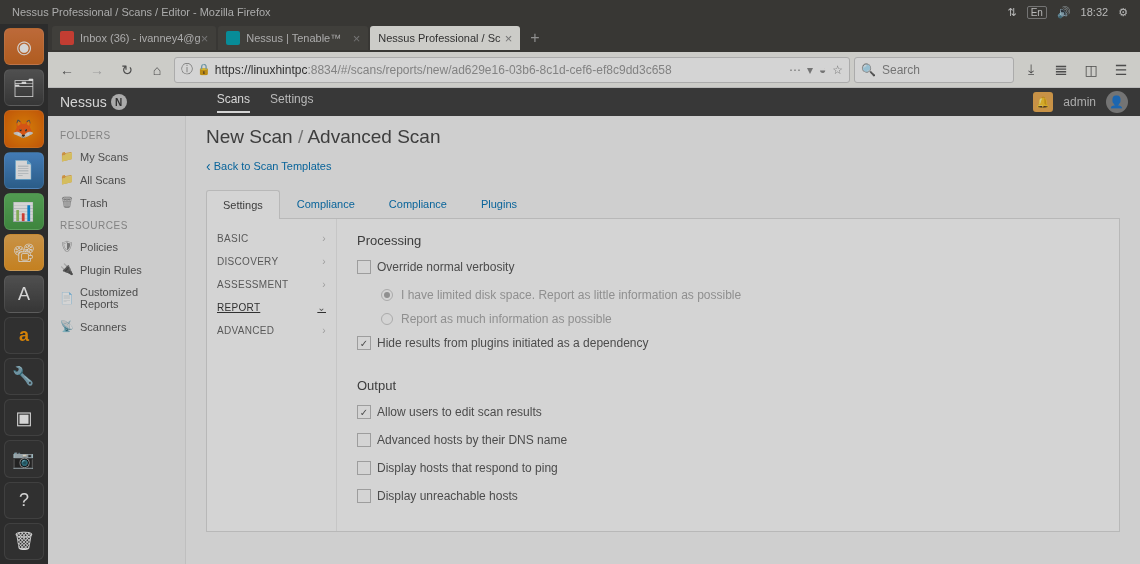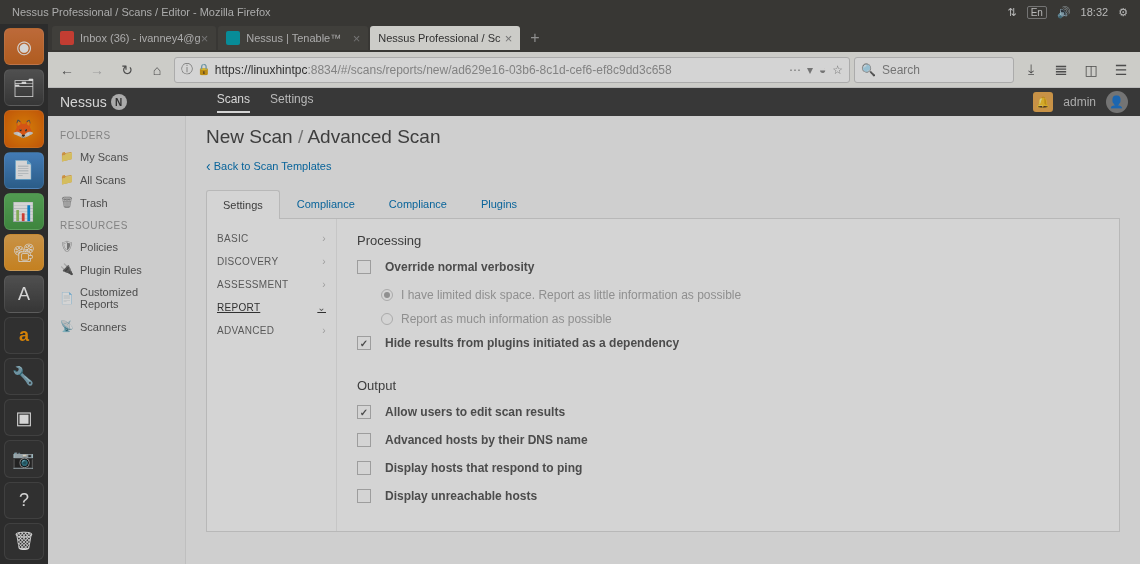--- a/index.html
+++ b/index.html
@@ -80,21 +80,21 @@
 
 .n-content { display: flex; border: 1px solid #ddd; border-top: none; background: #fff; }
 .n-cat { width: 130px; border-right: 1px solid #eee; padding: 8px 0; }
 .n-cat-item { padding: 6px 10px; font-size: 10px; text-transform: uppercase; color: #666; display: flex; justify-content: space-between; cursor: pointer; letter-spacing: 0.3px; }
 .n-cat-item .ar { color: #bbb; font-size: 10px; }
 .n-cat-item.active { color: #333; text-decoration: underline; }
 .n-cat-item.active .ar { color: #666; }
 
 .n-form { flex: 1; padding: 14px 20px; font-size: 12px; color: #555; }
 .n-section-h { font-size: 13px; font-weight: 500; color: #444; margin-bottom: 12px; }
-.n-check-row { display: flex; align-items: flex-end; gap: 14px; margin-bottom: 14px; font-weight: bold; }
+.n-check-row { display: flex; align-items: flex-end; gap: 6px; margin-bottom: 14px; }
 .n-checkbox { width: 14px; height: 14px; border: 1px solid #bbb; background: #fff; display: inline-flex; align-items: center; justify-content: center; font-size: 10px; color: #555; cursor: pointer; }
 .n-checkbox.checked::after { content: "✓"; }
 .n-radio-sub { margin-left: 24px; display: flex; align-items: center; gap: 8px; margin-bottom: 10px; color: #aaa; }
 .n-radio { width: 12px; height: 12px; border: 1px solid #ccc; border-radius: 50%; display: inline-flex; align-items: center; justify-content: center; }
 .n-radio.selected::after { content: ""; width: 6px; height: 6px; background: #aaa; border-radius: 50%; }
 
 .overlay { position: absolute; inset: 0; background: rgba(40,40,40,0.2); pointer-events: none; }
 </style>
 </head>
 <body>

